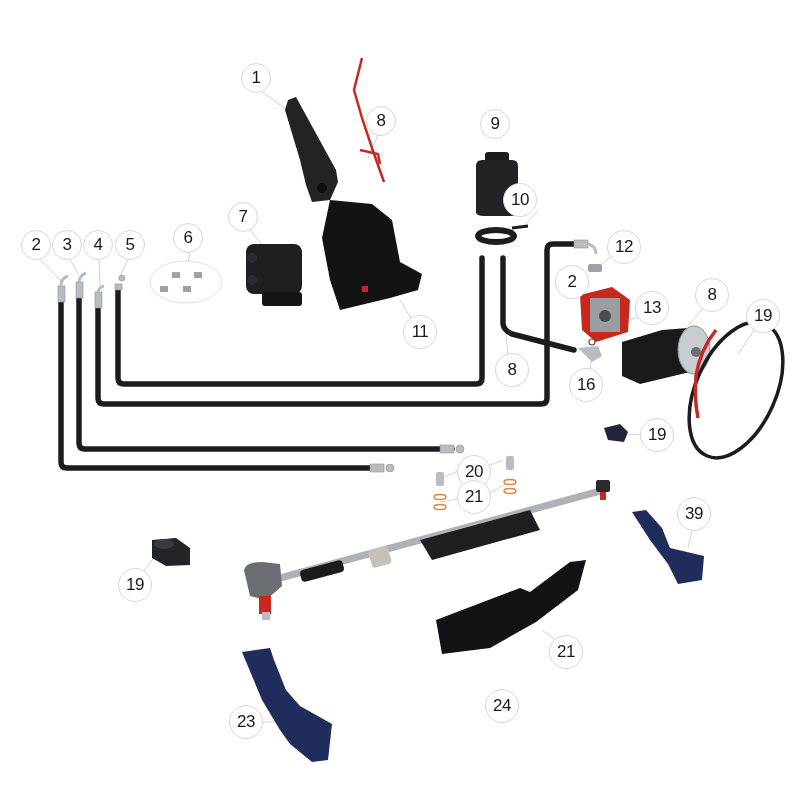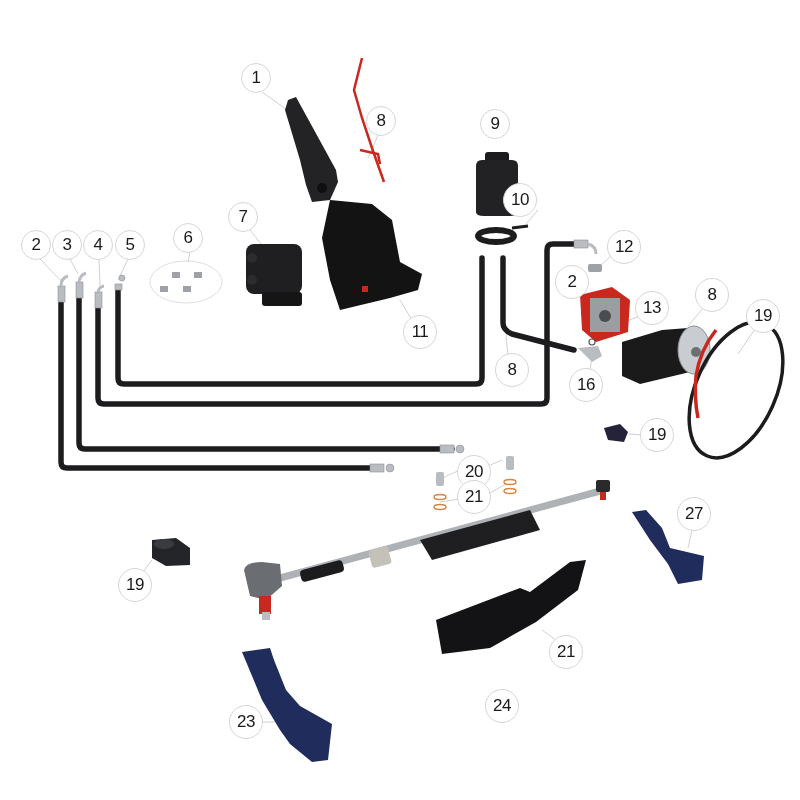--- a/index.html
+++ b/index.html
@@ -178,15 +178,15 @@
 <div class="callout wide" style="left:572px;top:282px">2</div>
 <div class="callout wide" style="left:512px;top:370px">8</div>
 <div class="callout wide" style="left:586px;top:385px">16</div>
 <div class="callout wide" style="left:712px;top:295px">8</div>
 <div class="callout wide" style="left:763px;top:316px">19</div>
 <div class="callout wide" style="left:657px;top:435px">19</div>
 <div class="callout wide" style="left:135px;top:585px">19</div>
 <div class="callout wide" style="left:474px;top:472px">20</div>
 <div class="callout wide" style="left:474px;top:497px">21</div>
 <div class="callout wide" style="left:566px;top:652px">21</div>
-<div class="callout wide" style="left:694px;top:514px">27</div>
+<div class="callout wide" style="left:694px;top:514px">39</div>
 <div class="callout wide" style="left:246px;top:722px">23</div>
 <div class="callout wide" style="left:502px;top:706px">24</div>
 
 </body></html>

